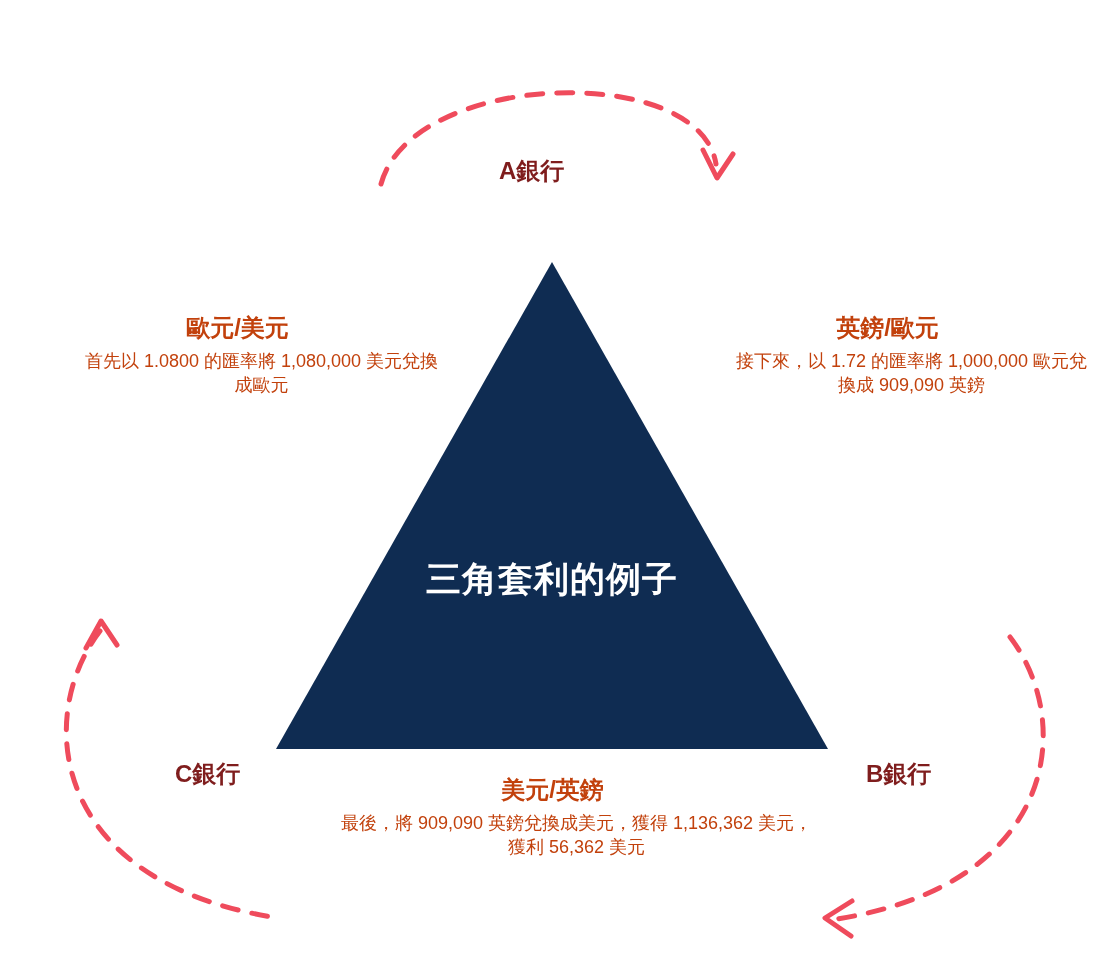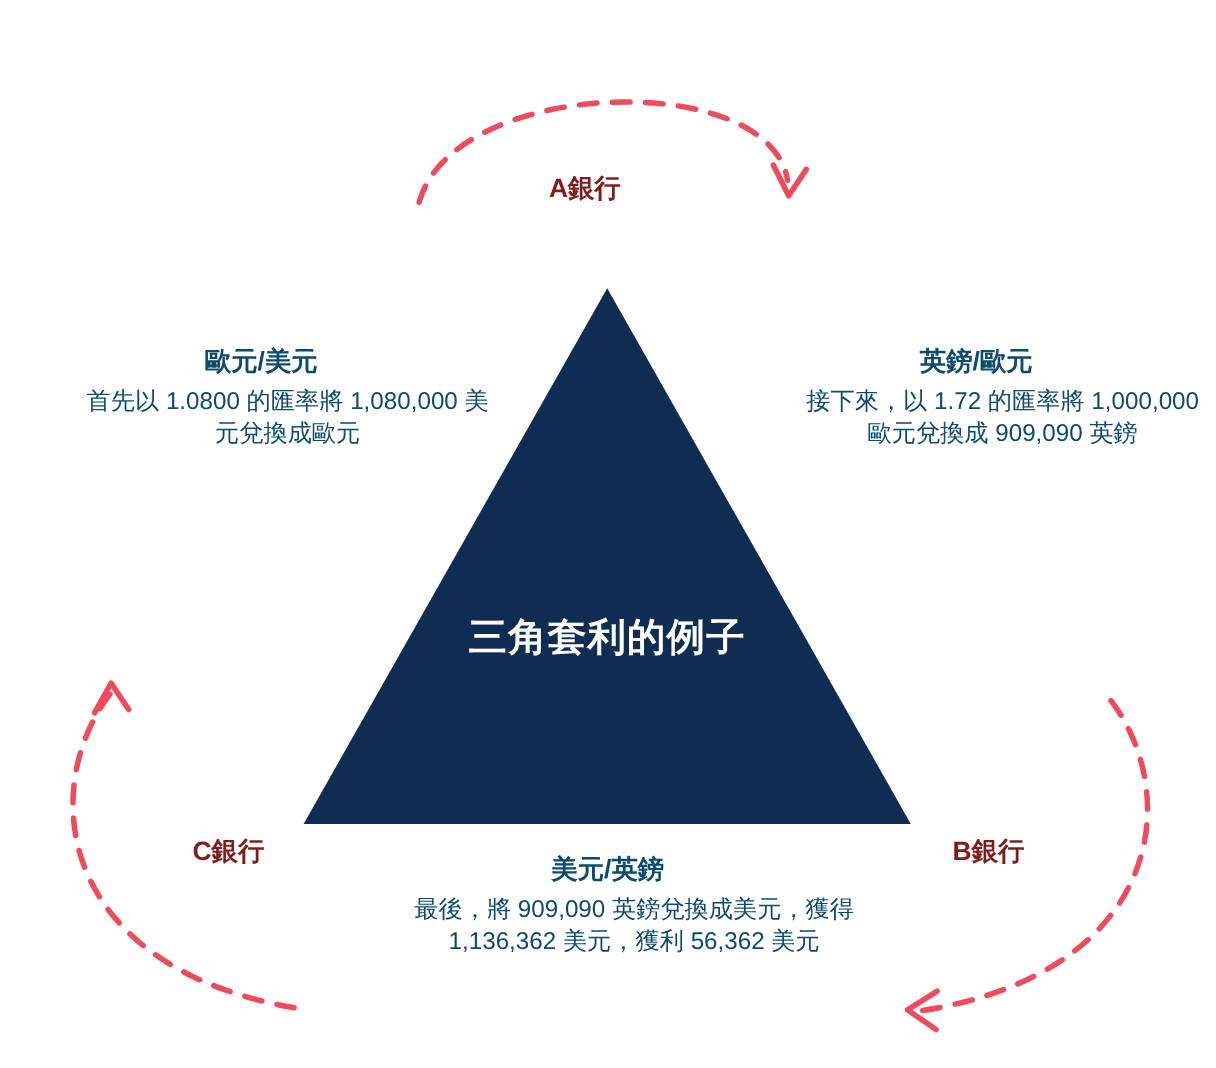--- a/index.html
+++ b/index.html
@@ -54,29 +54,29 @@
     font-weight: bold;
     color: #7f1d1d;
     white-space: nowrap;
   }
   #bank-a { left: 499px; top: 155px; }
   #bank-b { left: 866px; top: 758px; text-align: right; }
   #bank-c { left: 135px; top: 758px; margin-left: 40px; }
 
   .pair-block {
     position: absolute;
-    color: #0c4a6e;
+    color: #c2410c;
   }
   .pair-title {
     font-size: 24px;
     font-weight: bold;
     margin-bottom: 6px;
   }
   .pair-desc {
-    font-size: 22px;
+    font-size: 18px;
     line-height: 1.33;
     font-weight: normal;
     margin-left: 48px;
   }
 
   #pair-eurusd {
     left: 30px;
     top: 312px;
     width: 415px;
     text-align: center;

